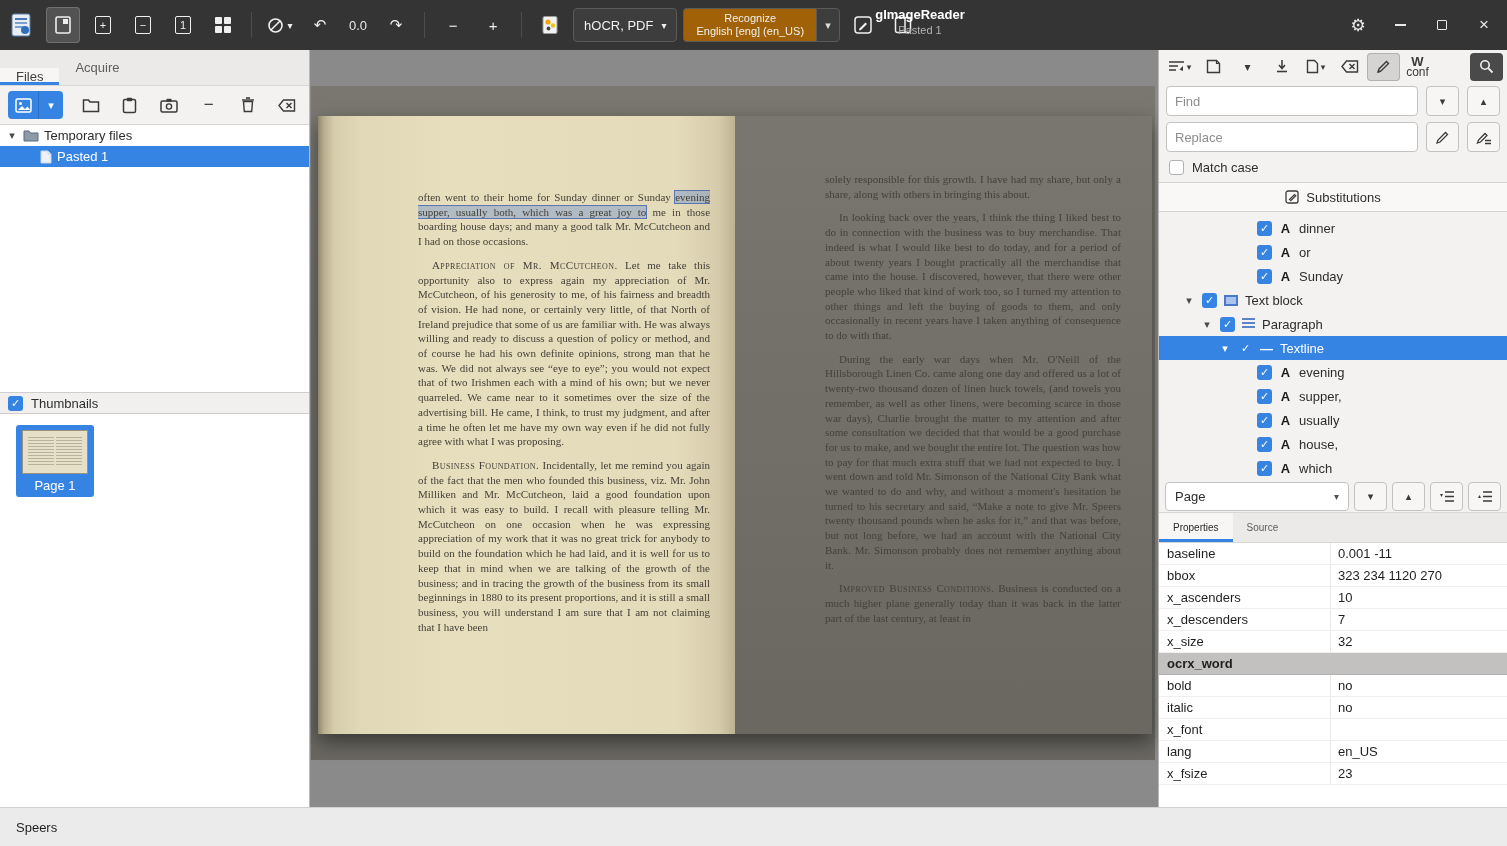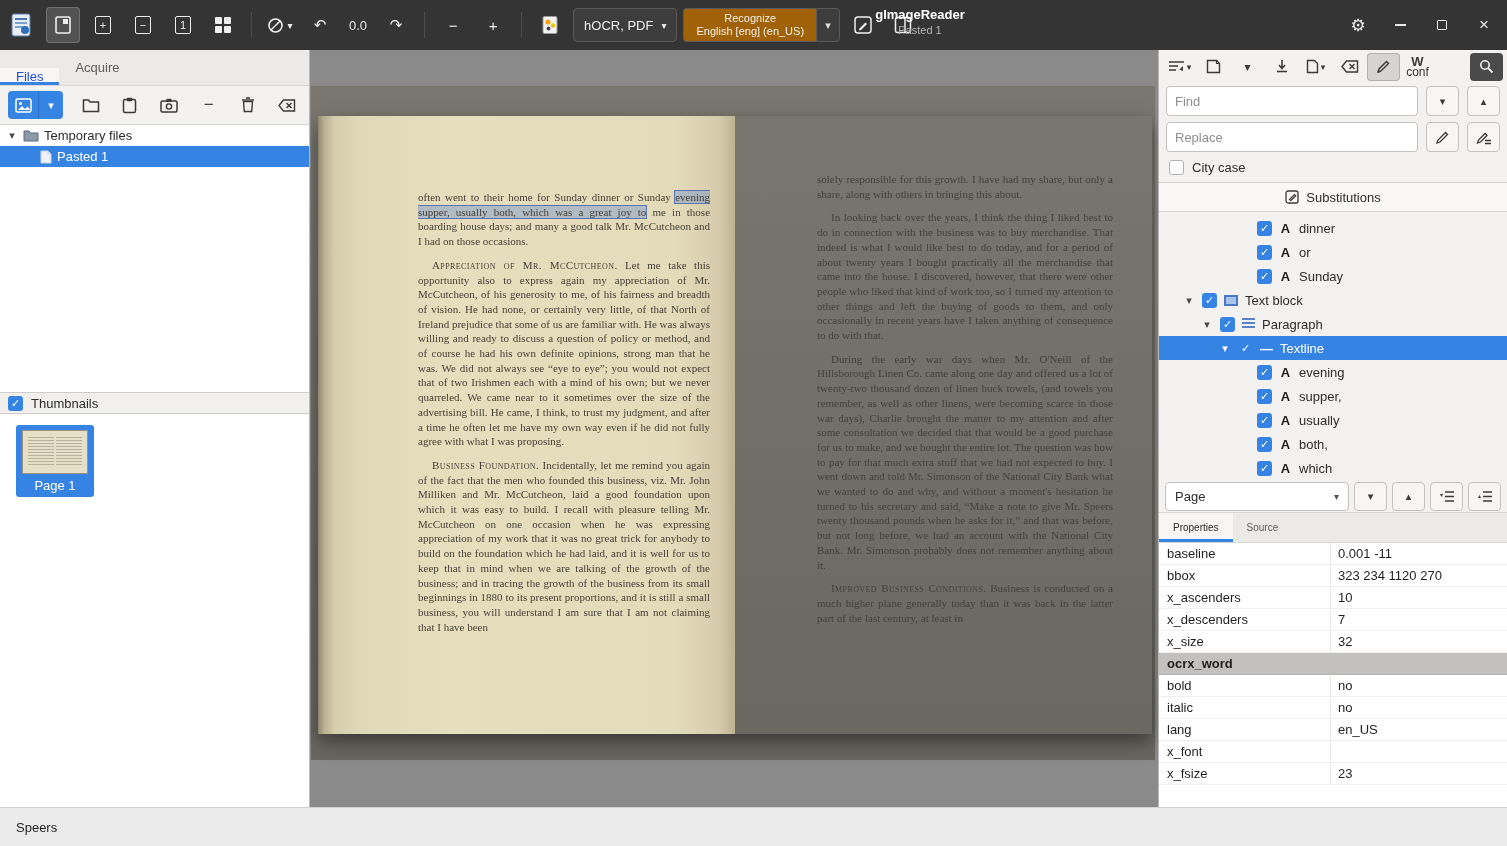--- a/index.html
+++ b/index.html
@@ -29,21 +29,21 @@
   .gridicon { width:16px; height:16px; display:grid; grid-template-columns:1fr 1fr; gap:2px; }
   .gridicon span { background:#efefef; border-radius:1px; }
 
   
   .body { flex:1; display:flex; min-height:0; }
 
   
   .left-panel { width:310px; flex:none; border-right:1px solid #b9b8b7; background:#f3f2f1; display:flex; flex-direction:column; }
   .lp-tabs { height:36px; display:flex; background:#eceae9; border-bottom:1px solid #d8d7d6; flex:none; }
   .lp-tab { padding:0 16px; display:flex; align-items:center; color:#5f5e5d; font-size:13px; }
-  .lp-tab.active { color:#1d4ed8; background:#f7f6f5; box-shadow:inset 0 -3px 0 #3584e4;margin-top:18px; }
+  .lp-tab.active { color:#404040; background:#f7f6f5; box-shadow:inset 0 -3px 0 #3584e4;margin-top:18px; }
   .files-toolbar { height:38px; flex:none; display:flex; align-items:center; padding:0 8px; gap:12px; }
   .paste-group { display:flex; margin-right:2px; }
   .paste-main { width:30px; height:28px; background:#3584e4; border-radius:4px 0 0 4px; display:flex; align-items:center; justify-content:center; }
   .paste-dd { width:25px; height:28px; background:#3584e4; border-left:1px solid #2b6fc4; border-radius:0 4px 4px 0; color:#fff; display:flex; align-items:center; justify-content:center; font-size:11px; }
   .licon-btn { width:28px; height:28px; display:flex; align-items:center; justify-content:center; border-radius:4px; color:#3a3a3a; font-size:17px; }
   .files-view { height:268px; flex:none; background:#fff; border-top:1px solid #d6d5d4; overflow:hidden; }
   .ftrow { height:21px; display:flex; align-items:center; font-size:13px; color:#2d2d2d; gap:5px; padding-left:6px; }
   .ftrow .expander { width:12px; color:#4a4a4a; font-size:11px; text-align:center; }
   .ftrow.selected { background:#3584e4; color:#fff; padding-left:40px; }
   .thumb-header { height:22px; flex:none; background:#f1f0ef; border-top:1px solid #cfcecd; border-bottom:1px solid #cfcecd; display:flex; align-items:center; gap:8px; padding-left:8px; color:#2d2d2d; }
@@ -59,21 +59,21 @@
 
   
   .canvas { flex:1; position:relative; background:#8a8a8a; overflow:hidden; }
   .photo { position:absolute; left:1px; top:36px; width:844px; height:674px; background:linear-gradient(#79776f, #696760); }
   .book { position:absolute; left:7px; top:30px; right:3px; bottom:26px; display:flex; box-shadow:0 8px 18px rgba(0,0,0,.45); }
   .page { position:relative; flex:1; }
   .page-left { background:linear-gradient(90deg,#8f8770 0px,#b9ae8e 6px,#d6cdac 16px,#e1d8b7 42px,#e7debd 130px,#e4dbba 86%,#d6ccab 96%,#bdb392 100%); }
   .page-right { background:linear-gradient(90deg,#a1967 воду6 0px,#a89d7d 0px,#cfc5a4 12px,#e6ddbc 48px,#eae1c0 58%,#e2d9b8 92%,#cbc1a0 98%,#afa584 100%); }
   .page-text { position:absolute; font-family:"Liberation Serif", serif; font-size:11px; line-height:14.7px; color:#45413a; text-align:justify; }
   .left-text { left:100px; top:74px; width:292px; }
-  .right-text { left:82px; top:56px; width:296px; }
+  .right-text { left:90px; top:56px; width:296px; }
   .page-text p { margin:0 0 9px 0; }
   .page-text p.ind { text-indent:14px; }
   .lead { font-variant:small-caps; letter-spacing:.4px; }
   .hl { background:rgba(104,140,208,.42); box-shadow:0 0 0 1px rgba(66,100,176,.85); }
 
   
   .right-panel { width:349px; flex:none; border-left:1px solid #b9b8b7; background:#f3f2f1; display:flex; flex-direction:column; }
   .ocr-toolbar { height:33px; flex:none; display:flex; align-items:center; padding:0 4px; gap:1px; }
   .otb { min-width:33px; height:28px; display:flex; align-items:center; justify-content:center; border-radius:4px; color:#3a3a3a; font-size:12px; gap:2px; }
   .otb.pressed { background:#d6d4d2; box-shadow:inset 0 0 0 1px #b3b1af; }
@@ -410,21 +410,21 @@
         <span class="fbtn">
           <svg width="16" height="15" viewBox="0 0 16 15">
               <path d="M1.5 13 L2.5 10 L9 3.5 L11 5.5 L4.5 12 Z" fill="none" stroke="#3a3a3a" stroke-width="1.3"></path>
               <path d="M9 13.5h6 M9 10.5h6" stroke="#3a3a3a" stroke-width="1.3"></path>
             </svg>
         </span>
       </div>
 
       <div class="match-row">
         <span class="cb empty"></span>
-        <span>City case</span>
+        <span>Match case</span>
       </div>
 
       <div class="subs-bar">
         <svg width="14" height="14" viewBox="0 0 14 14">
             <rect x="1" y="1" width="12" height="12" rx="2" fill="none" stroke="#3a3a3a" stroke-width="1.3"></rect>
             <path d="M4 10 L9.5 4.5 L10.8 5.8 L5.3 11" fill="none" stroke="#3a3a3a" stroke-width="1.2"></path>
           </svg>
         <span>Substitutions</span>
       </div>
 
@@ -493,21 +493,21 @@
               <span>✓</span>
             </span>
           <span class="charicon">A</span>
           <span>usually</span>
         </div>
         <div class="trow ind3">
           <span class="cb">
               <span>✓</span>
             </span>
           <span class="charicon">A</span>
-          <span>both,</span>
+          <span>house,</span>
         </div>
         <div class="trow ind3">
           <span class="cb">
               <span>✓</span>
             </span>
           <span class="charicon">A</span>
           <span>which</span>
         </div>
       </div>
 
@@ -568,26 +568,26 @@
           </div>
         <div class="prow">
             <span class="pkey">bold</span>
             <span class="pval">no</span>
           </div>
         <div class="prow">
             <span class="pkey">italic</span>
             <span class="pval">no</span>
           </div>
         <div class="prow">
+            <span class="pkey">x_font</span>
+            <span class="pval"></span>
+          </div>
+        <div class="prow">
             <span class="pkey">lang</span>
             <span class="pval">en_US</span>
-          </div>
-        <div class="prow">
-            <span class="pkey">x_font</span>
-            <span class="pval"></span>
           </div>
         <div class="prow">
             <span class="pkey">x_fsize</span>
             <span class="pval">23</span>
           </div>
       </div>
     </aside>
   </div>
 
   <footer class="statusbar">

